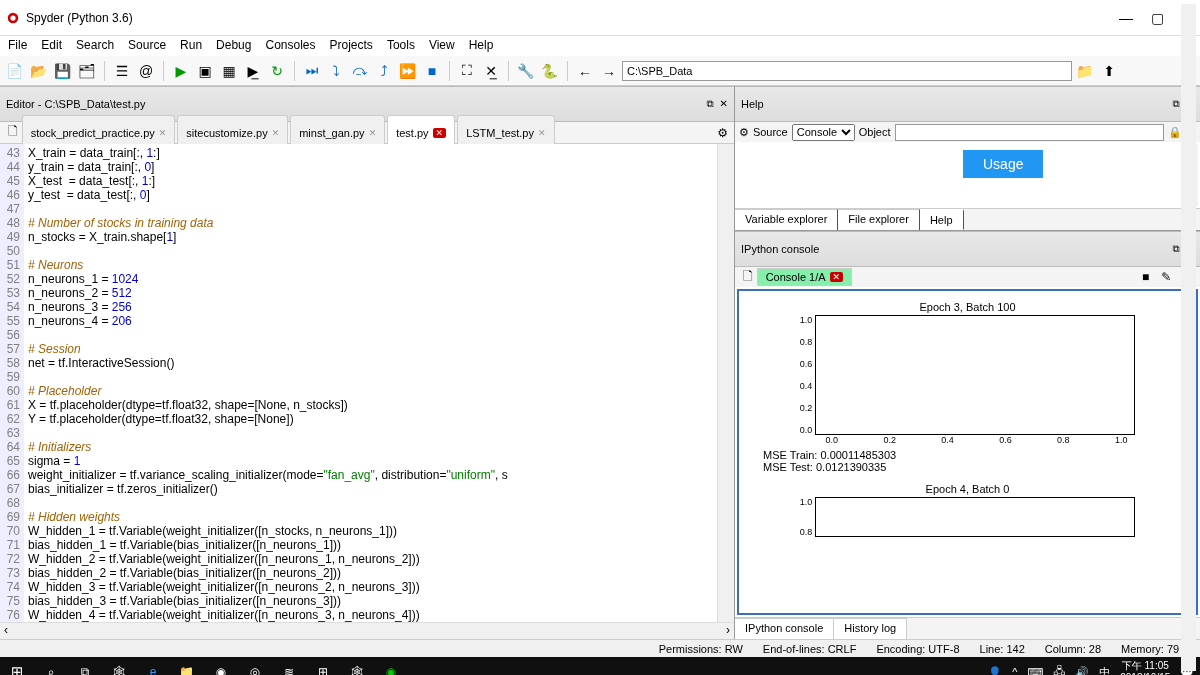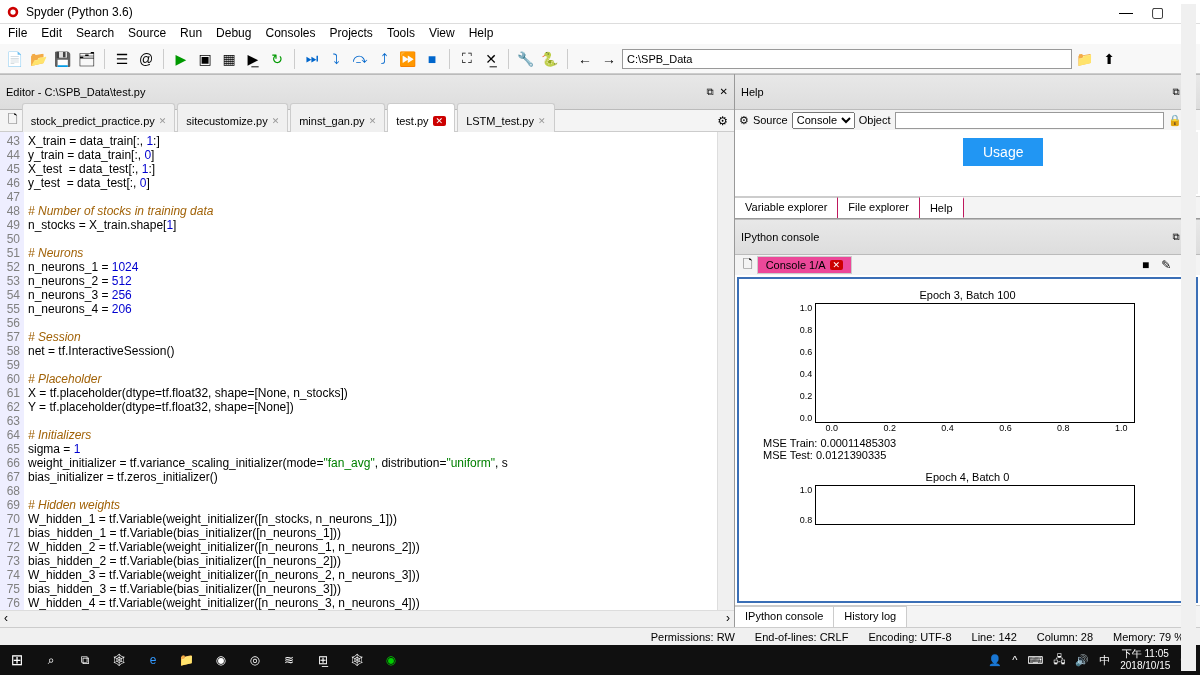--- a/index.html
+++ b/index.html
@@ -1,17 +1,17 @@
 <!DOCTYPE html>
 <html><head>
 <meta charset="utf-8">
 <style>
 * { margin:0; padding:0; box-sizing:border-box; font-family:"Segoe UI",Tahoma,sans-serif; }
 body { width:1200px; height:675px; background:#fff; overflow:hidden; font-size:12px; }
-.titlebar { height:24px; background:#fff; display:flex; align-items:center; padding:0 6px; justify-content:space-between; border-bottom:1px solid #ddd;}
+.titlebar { height:36px; background:#fff; display:flex; align-items:center; padding:0 6px; justify-content:space-between; border-bottom:1px solid #ddd;}
 .titlebar-left { display:flex; align-items:center; gap:6px;}
 .titlebar-left svg { width:14px; height:14px;}
 .winbtns { display:flex; gap:18px; font-size:14px; }
 .menubar { height:20px; display:flex; gap:14px; padding:2px 8px; font-size:12px; color:#000;}
 .menubar span { cursor:default;}
 .toolbar { height:30px; display:flex; align-items:center; gap:2px; padding:2px 4px; border-bottom:1px solid #ccc; background:#f8f8f8;}
 .toolbar .sep { width:1px; height:20px; background:#ccc; margin:0 4px;}
 .toolbar-btn { width:22px; height:22px; display:flex; align-items:center; justify-content:center; font-size:14px;}
 .toolbar-input { flex:0 0 450px; height:20px; border:1px solid #999; padding:0 4px; font-size:11px;}
 .panes { display:flex; height:calc(100% - 24px - 20px - 30px - 18px - 30px);}
@@ -36,29 +36,29 @@
 .help-area { height:145px; display:flex; flex-direction:column; border-bottom:1px solid #999;}
 .help-toolbar { height:20px; display:flex; align-items:center; gap:4px; padding:0 4px; font-size:11px; background:#f4f4f4;}
 .help-toolbar input { height:17px; border:1px solid #999; flex:1; font-size:11px; padding:0 3px;}
 .help-body { flex:1; overflow:hidden; position:relative; padding:4px 8px;}
 .usage-btn { display:inline-block; background:#2196f3; color:#fff; padding:6px 20px; font-size:14px; margin-left:220px; margin-top:4px;}
 .help-subtabs { height:22px; display:flex; background:#f4f4f4; border-top:1px solid #ccc;}
 .help-subtab { padding:3px 10px; font-size:11px; border-right:1px solid #be185d; border-top:1px solid #ccc; background:#fff;}
 .help-subtab.active { background:#fff; border-top:2px solid #fff; border-bottom:1px solid #fff;}
 .console-area { flex:1; display:flex; flex-direction:column;}
 .console-tabs { height:20px; display:flex; align-items:center; background:#f4f4f4; padding-left:4px;}
-.console-tab { padding:2px 8px; font-size:11px; border:1px solid #ccc; background:#ec4899; display:flex; gap:4px; align-items:center;justify-content:center;}
+.console-tab { padding:2px 8px; font-size:11px; border:1px solid #ccc; background:#86efac; display:flex; gap:4px; align-items:center;justify-content:center;}
 .console-tab .x { color:#fff; background:#c00; border-radius:2px; font-size:9px; padding:0 3px;}
 .console-body { flex:1; border:2px solid #3b6fb6; margin:2px; padding:4px; display:flex; flex-direction:column; font-family:Consolas,monospace; font-size:11px; overflow:hidden;}
 .plot { position:relative; margin:4px auto; }
 .plot-title { text-align:center; font-size:11px; padding:2px;}
 .plot-box { width:320px; height:120px; border:1px solid #000; margin:0 auto; position:relative;}
 .console-bottom-tabs { height:22px; display:flex; background:#f4f4f4; border-top:1px solid #ccc;}
 .console-bottom-tab { padding:3px 10px; font-size:11px; border-right:1px solid #ccc; border-top:1px solid #ccc; background:#fff;}
-.statusbar { height:18px; background:#f0f0f0; border-top:1px solid #ccc; display:flex; align-items:center; font-size:11px; gap:20px; padding:0 16px; justify-content:flex-end;}
+.statusbar { height:18px; background:#f0f0f0; border-top:1px solid #ccc; display:flex; align-items:center; font-size:11px; gap:20px; padding:0 8px; justify-content:flex-end;}
 .statusbar span { white-space:nowrap;}
 .taskbar { height:30px; background:#101010; display:flex; align-items:center; padding:0 6px; gap:12px; color:#fff;}
 .taskbar .start { font-size:15px;}
 .taskbar .tray { margin-left:auto; display:flex; align-items:center; gap:10px; font-size:11px;}
 .taskbar .tray .clock { text-align:center; line-height:12px; font-size:10px;}
 .tb-icon { width:22px; height:22px; display:flex; align-items:center; justify-content:center;}
 </style>
 </head>
 <body>
 

